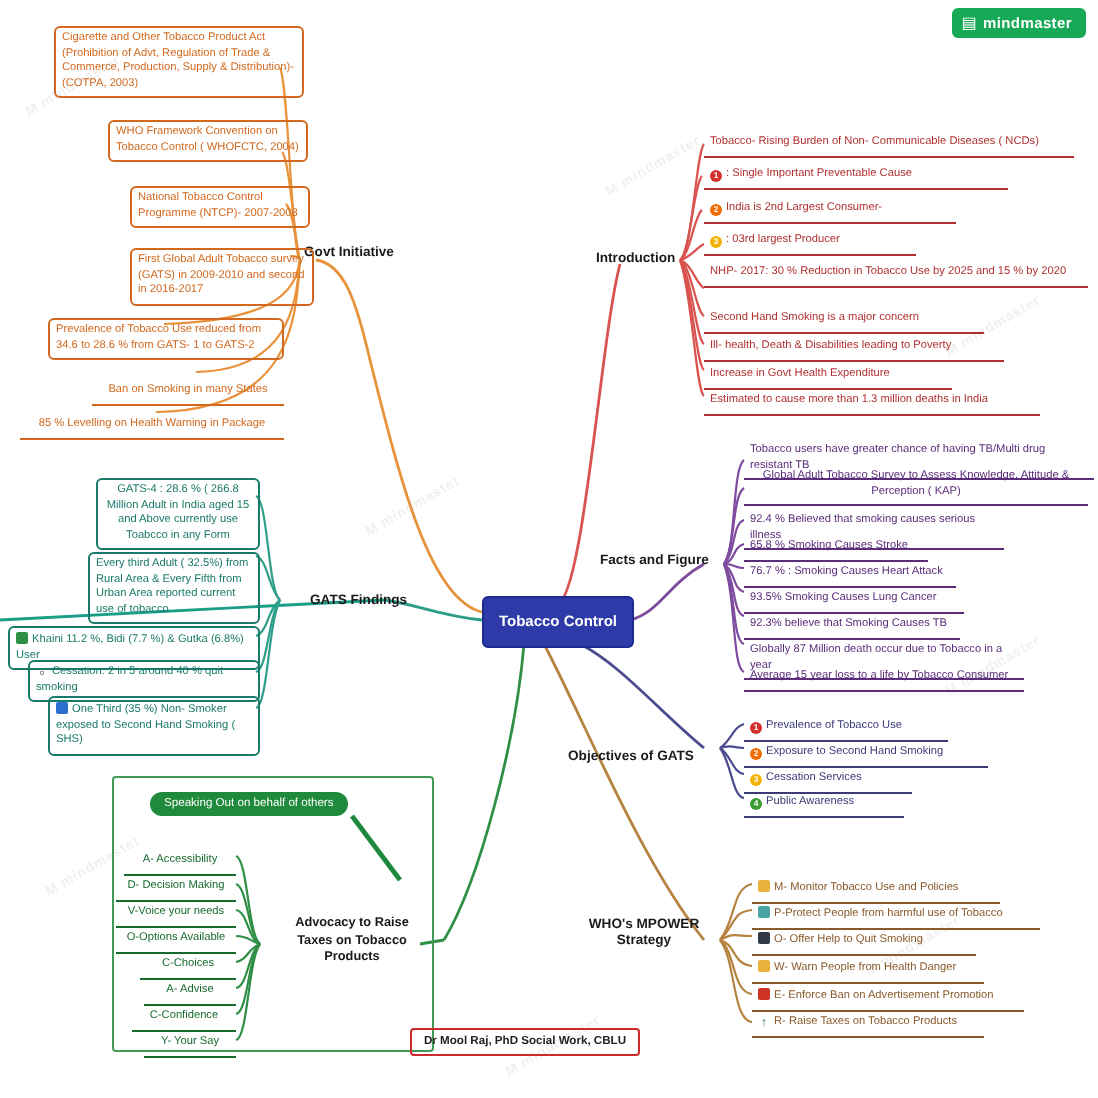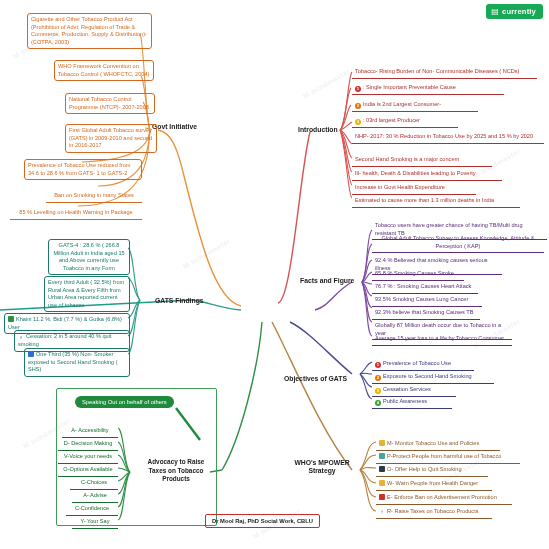--- a/index.html
+++ b/index.html
@@ -136,23 +136,26 @@
   <div class="wm" style="left:300px;top:80px;">M mindmaster</div>
   <div class="wm" style="left:470px;top:160px;">M mindmaster</div>
   <div class="wm" style="left:180px;top:250px;">M mindmaster</div>
   <div class="wm" style="left:20px;top:430px;">M mindmaster</div>
   <div class="wm" style="left:430px;top:470px;">M mindmaster</div>
   <div class="wm" style="left:250px;top:520px;">M mindmaster</div>
   <div class="wm" style="left:470px;top:330px;">M mindmaster</div>
 
   <div class="brand">
     <span class="bi">▤</span>
-    <span>currently</span>
-  </div>
-
+    <span>mindmaster</span>
+  </div>
+
+  <div class="central">
+    <span>Tobacco Control</span>
+  </div>
 
   <div class="blabel" style="left:152px;top:123px;">Govt Initiative</div>
 
   <div class="node boxed orange" style="left:27px;top:13px;width:125px;">
     <span>Cigarette and Other Tobacco Product Act (Prohibition of Advt, Regulation of Trade &amp; Commerce, Production, Supply &amp; Distribution)- (COTPA, 2003)</span>
   </div>
   <div class="node boxed orange" style="left:54px;top:60px;width:100px;">
     <span>WHO Framework Convention on Tobacco Control ( WHOFCTC, 2004)</span>
   </div>
   <div class="node boxed orange" style="left:65px;top:93px;width:90px;">

